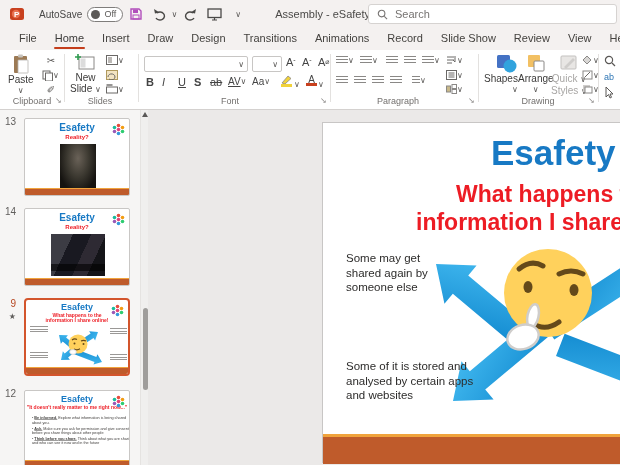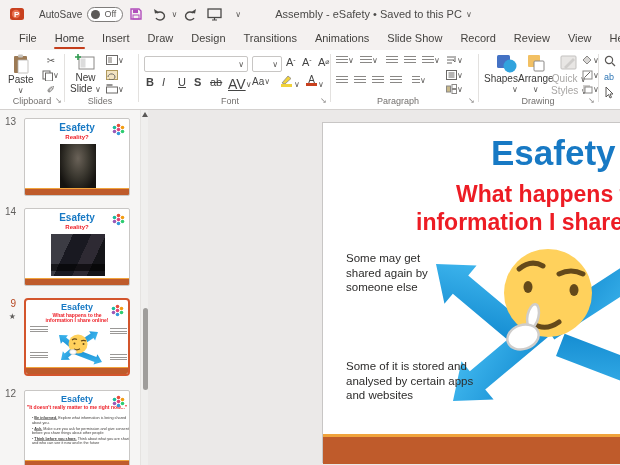--- a/index.html
+++ b/index.html
@@ -110,32 +110,39 @@
     </span>
   <span class="qbtn">
       <svg width="15" height="13" viewBox="0 0 15 13">
         <rect x="1" y="1" width="13" height="8.5" fill="none" stroke="#4a4947" stroke-width="1.3"></rect>
         <path d="M5 12 h5 M7.5 9.5 v2.5" stroke="#4a4947" stroke-width="1.2"></path>
       </svg>
     </span>
   <span class="qbtn chev">∨</span>
   <span class="doctitle">Assembly  -  eSafety • Saved to this PC</span>
   <span class="chev" style="margin-left:4px">∨</span>
+  <div class="searchbox">
+    <svg width="11" height="11" viewBox="0 0 12 12">
+        <circle cx="5" cy="5" r="3.6" fill="none" stroke="#767371" stroke-width="1.2"></circle>
+        <path d="M8 8 L11 11" stroke="#767371" stroke-width="1.2"></path>
+      </svg>
+    <span>Search</span>
+  </div>
 </div>
 
 <div class="menubar">
   <span class="mitem">File</span>
   <span class="mitem active">Home</span>
   <span class="mitem">Insert</span>
   <span class="mitem">Draw</span>
   <span class="mitem">Design</span>
   <span class="mitem">Transitions</span>
   <span class="mitem">Animations</span>
+  <span class="mitem">Record</span>
   <span class="mitem">Slide Show</span>
-  <span class="mitem">Record</span>
   <span class="mitem">Review</span>
   <span class="mitem">View</span>
   <span class="mitem">Help</span>
 
 </div>
 
 <div class="ribbon">
 
   <div class="bigbtn" style="left:8px; top:4px;">
     <svg width="18" height="20" viewBox="0 0 18 20">
@@ -218,21 +225,21 @@
   <span class="sbtn fmt" style="left:178px; top:26px;">
       <u>U</u>
     </span>
   <span class="sbtn fmt" style="left:194px; top:26px;">
       <b>S</b>
     </span>
   <span class="sbtn fmt" style="left:210px; top:26px;">
       <s>ab</s>
     </span>
   <span class="sbtn fmt" style="left:228px; top:26px;">
-      <u style="font-size:14px;">AV</u>
+      <u style="font-size:10px;">AV</u>
       <span class="chev">∨</span>
     </span>
   <span class="sbtn fmt" style="left:252px; top:26px;">
       <span style="font-size:10px;">Aa</span>
       <span class="chev">∨</span>
     </span>
   <span class="sbtn" style="left:280px; top:25px; flex-direction:column;">
       <svg width="12" height="10" viewBox="0 0 12 10">
         <path d="M2 8 L8 1 L11 3.5 L5 9 z" fill="#f1d23a" stroke="#8a8886" stroke-width="0.8"></path>
       </svg>

